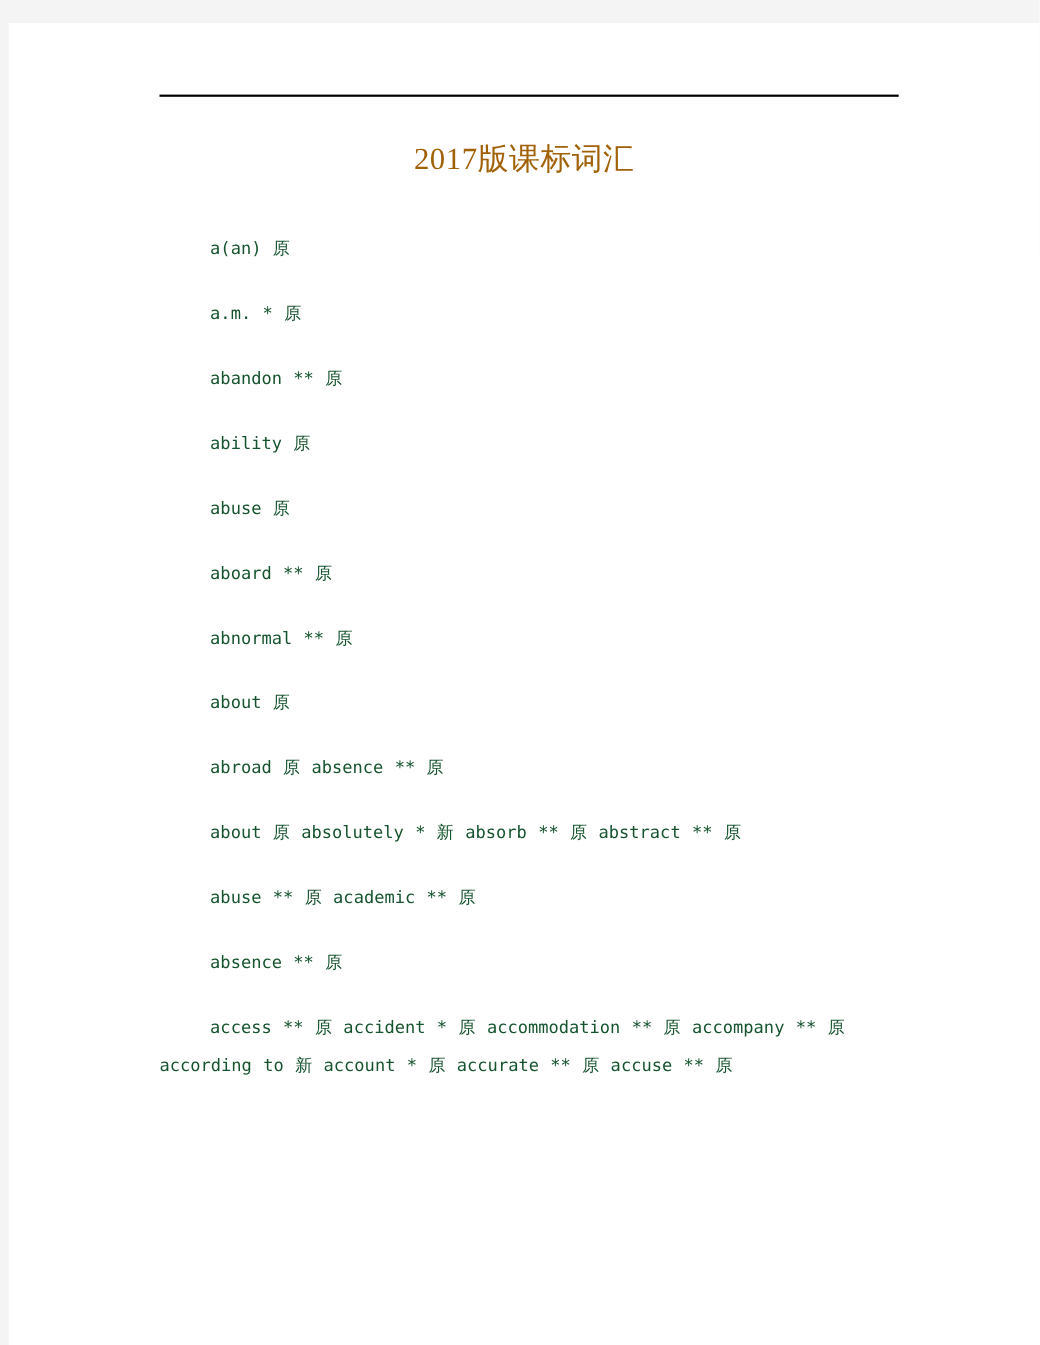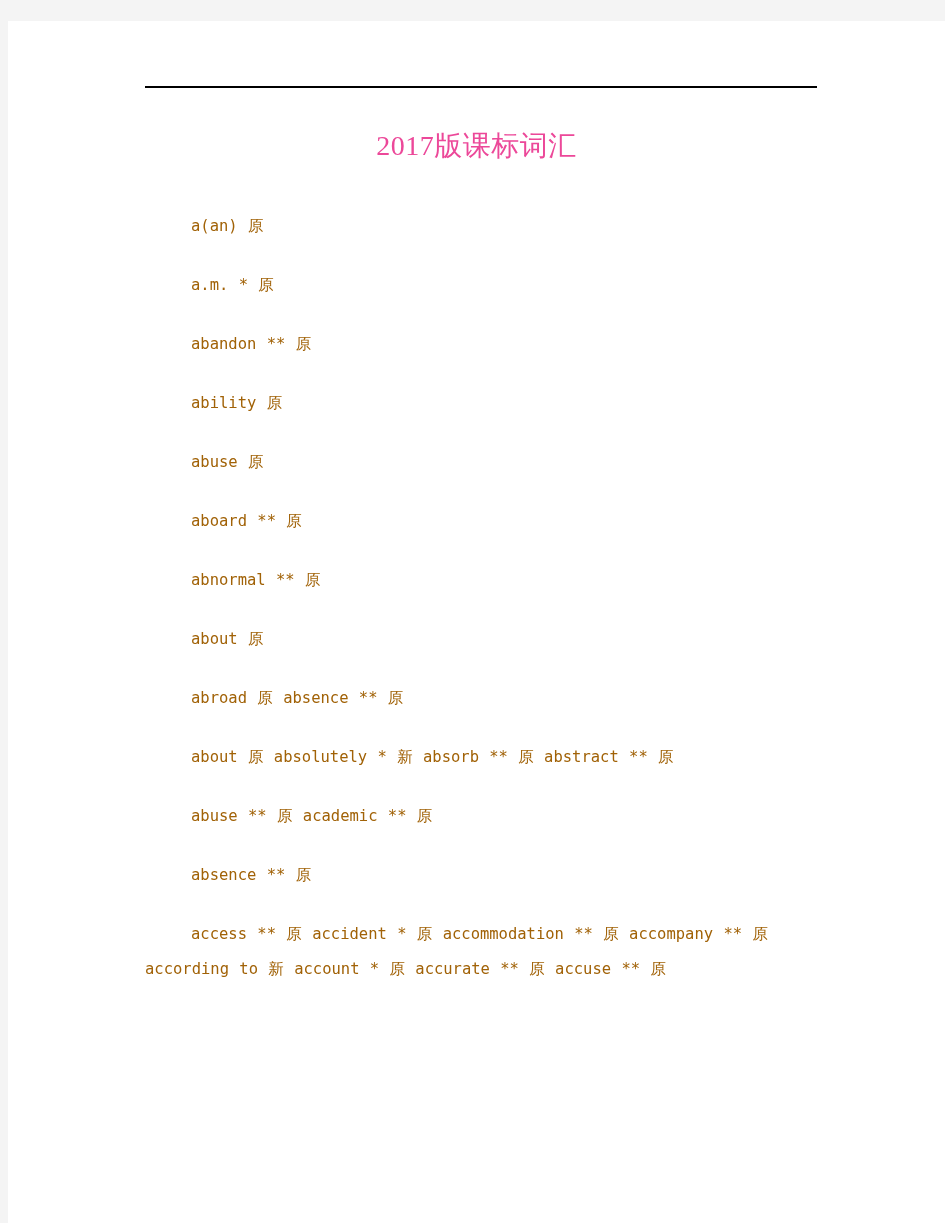--- a/index.html
+++ b/index.html
@@ -36,38 +36,38 @@
   
   #doc-title {
     position: absolute;
     left: 0;
     top: 106px;
     width: 937px;
     text-align: center;
     font-family: "Liberation Serif", "DejaVu Serif", serif;
     font-size: 28px;
     line-height: 38px;
-    color: #ec4899;
+    color: #a16207;
     letter-spacing: 0.5px;
     white-space: nowrap;
   }
 
   
   #entries {
     position: absolute;
     left: 137px;
     top: 176px;
     width: 672px;
   }
 
   .entry-line {
     font-family: "DejaVu Sans Mono", "Liberation Mono", monospace;
     font-size: 15.5px;
     line-height: 59px;
-    color: #a16207;
+    color: #14532d;
     text-indent: 46px;
     white-space: normal;
     word-spacing: 1px;
   }
 
   
   .entry-line.wrap {
     line-height: 35px;
     margin-top: 12px;
   }

